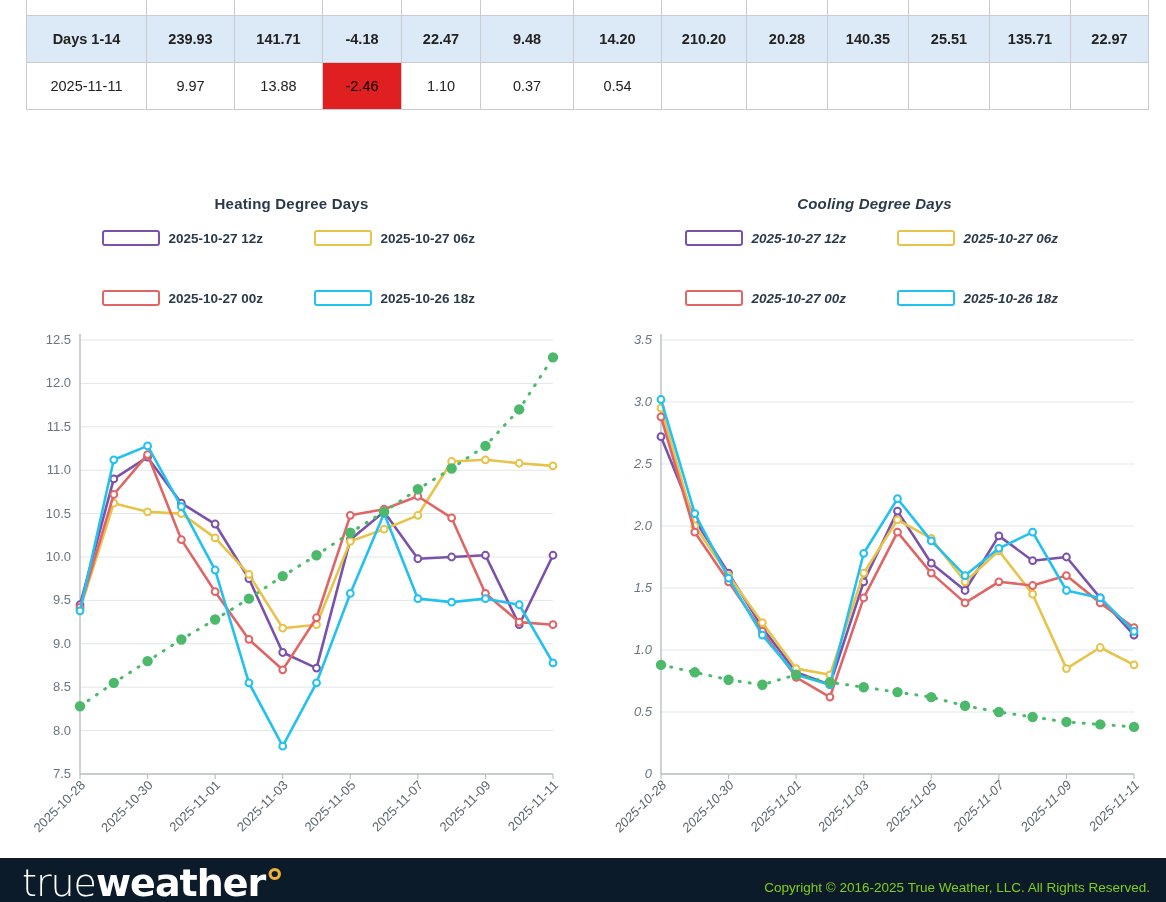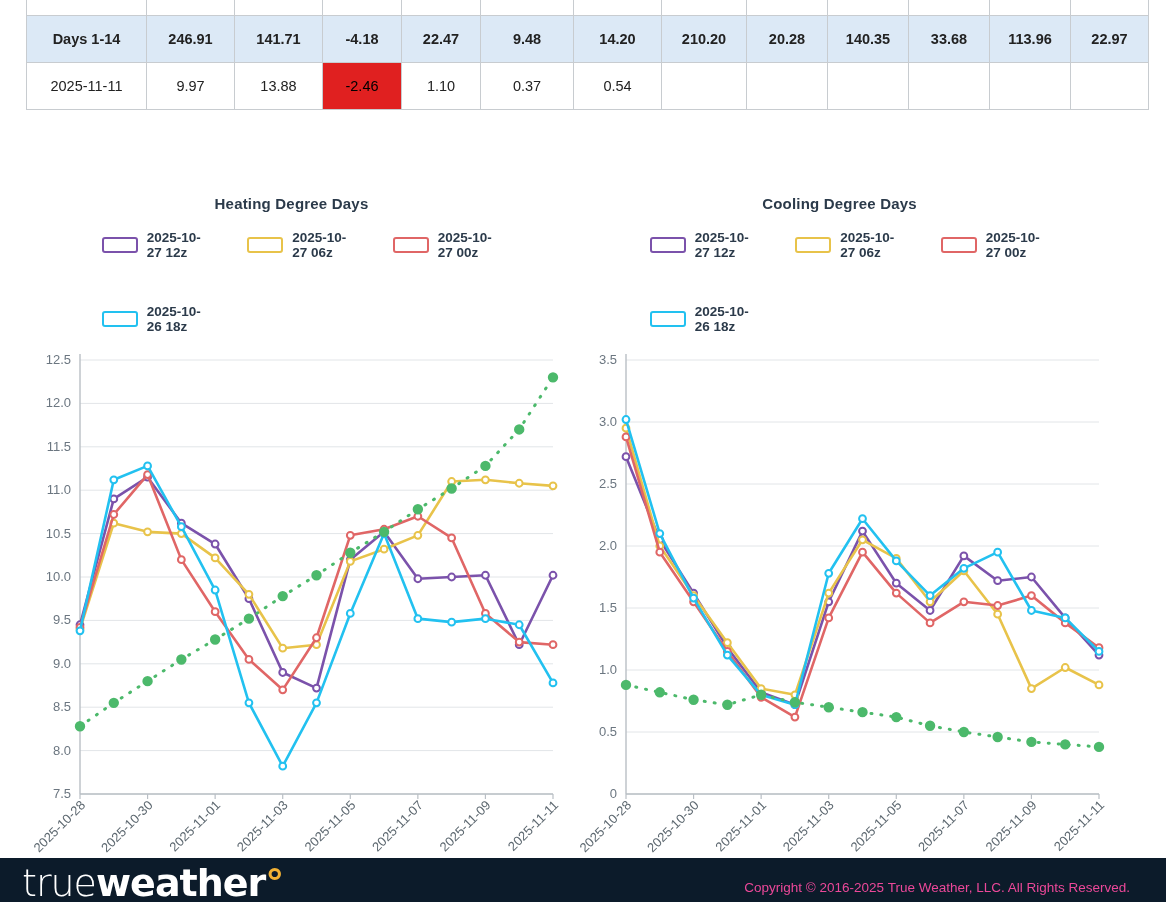--- a/index.html
+++ b/index.html
@@ -73,35 +73,35 @@
     width: 1166px;
     height: 660px;
   }
   .chart-panel {
     position: absolute;
     top: 0;
     width: 583px;
     height: 660px;
   }
   .chart-panel.left { left: 0; }
-  .chart-panel.right { left: 548px; }
+  .chart-panel.right { left: 583px; font-style: italic; }
 
   .chart-title {
     text-align: center;
     font-size: 15px;
     font-weight: bold;
     color: #2b3a4a;
     margin-top: 35px;
     letter-spacing: .2px;
   }
   .legend {
-    margin: 18px auto 8px auto;
+    margin: 18px auto 16px auto;
     width: 380px;
     display: grid;
-    grid-template-columns: 1fr 1fr 1fr;
+    grid-template-columns: 1fr 1fr;
     grid-row-gap: 10px;
     grid-column-gap: 10px;
     gap: 44px;
   }
   .legend-item {
     display: flex;
     align-items: center;
     gap: 9px;
   }
   .legend-swatch {
@@ -141,24 +141,24 @@
     font-size: 38px;
     line-height: 38px;
     letter-spacing: -1px;
     font-family: "DejaVu Sans", sans-serif;
   }
   .brand .true { font-weight: 300; color: #ffffff; }
   .brand .weather { font-weight: bold; color: #ffffff; }
   .brand .deg { color: #f2b134; font-weight: bold; }
   .copyright {
     position: absolute;
-    right: 36px;
+    right: 16px;
     top: 22px;
     font-size: 13.5px;
-    color: #ec4899;
+    color: #84cc16;
   }
 </style>
 </head>
 <body>
 
 <div id="page">
 
   <div class="table-wrap">
     <table class="data">
       <colgroup>
@@ -187,31 +187,31 @@
           <td>4.81</td>
           <td>43.92</td>
           <td>3.85</td>
           <td>39.64</td>
           <td>5.67</td>
           <td>37.34</td>
           <td>6.00</td>
         </tr>
         <tr class="row-days114">
           <td class="label">Days 1-14</td>
-          <td>246.91</td>
+          <td>239.93</td>
           <td>141.71</td>
           <td>-4.18</td>
           <td>22.47</td>
           <td>9.48</td>
           <td>14.20</td>
           <td>210.20</td>
           <td>20.28</td>
           <td>140.35</td>
-          <td>33.68</td>
-          <td>113.96</td>
+          <td>25.51</td>
+          <td>135.71</td>
           <td>22.97</td>
         </tr>
         <tr class="row-date">
           <td class="label">2025-11-11</td>
           <td>9.97</td>
           <td>13.88</td>
           <td class="neg-hl">-2.46</td>
           <td>1.10</td>
           <td>0.37</td>
           <td>0.54</td>

